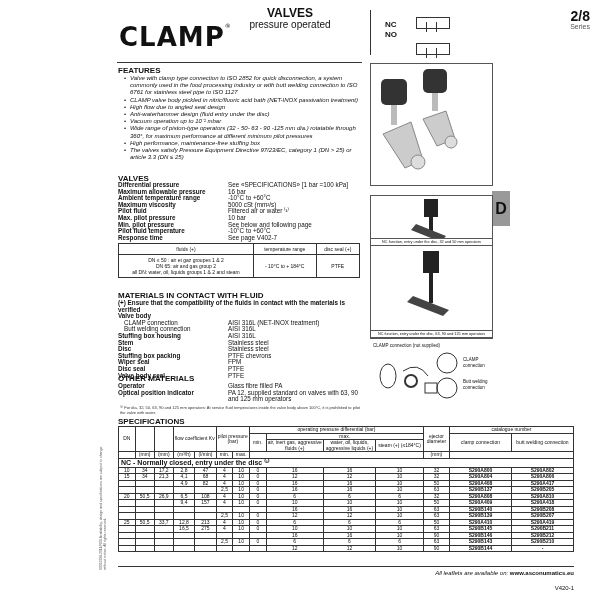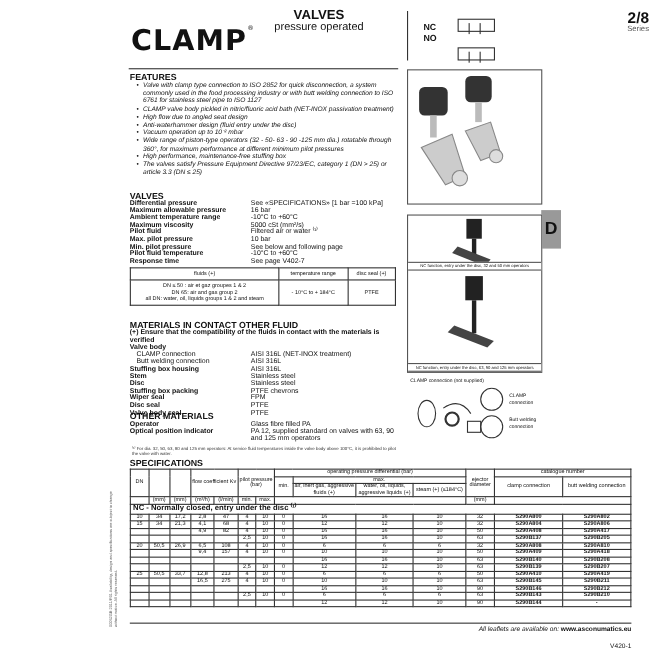--- a/index.html
+++ b/index.html
@@ -135,21 +135,21 @@
         <div>DN ≤ 50 : air et gaz groupes 1 &amp; 2</div>
         <div>DN 65: air and gas group 2</div>
         <div>all DN: water, oil, liquids groups 1 &amp; 2 and steam</div>
       </td>
       <td>- 10°C to + 184°C</td>
       <td>PTFE</td>
     </tr>
   </tbody>
     </table>
 
-  <div class="sec-title" style="top:291px;">MATERIALS IN CONTACT OTHER FLUID</div>
+  <div class="sec-title" style="top:291px;">MATERIALS IN CONTACT WITH FLUID</div>
   <div class="kv" style="top:300px;">
     <div class="row ensure">
         <span>(+)  Ensure that the compatibility of the fluids in contact with the materials is verified</span>
       </div>
     <div class="row">
         <span class="k">Valve body</span>
         <span class="v"></span>
       </div>
     <div class="row">
         <span class="k sub">CLAMP connection</span>

